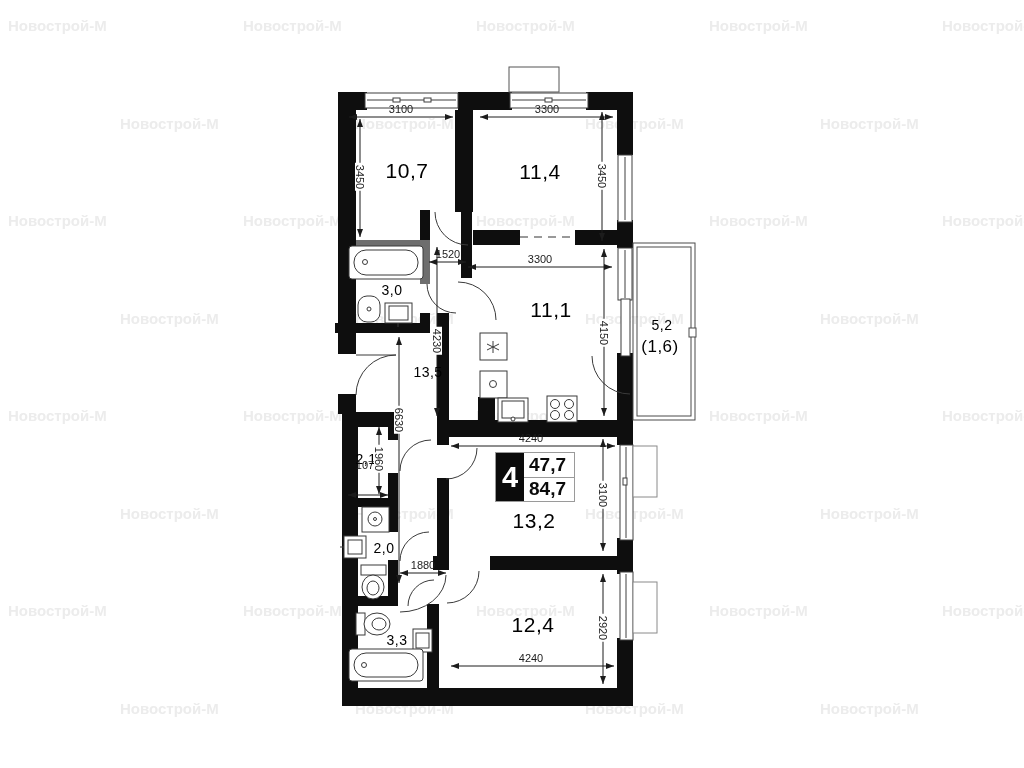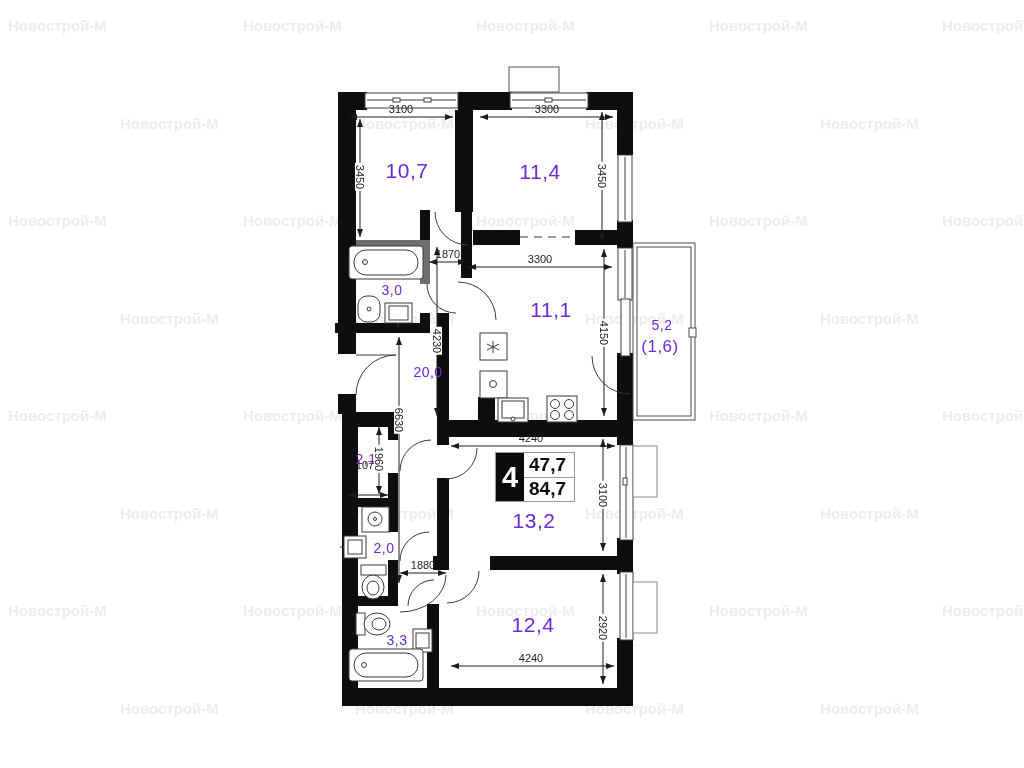--- a/index.html
+++ b/index.html
@@ -5,21 +5,21 @@
   html,body{margin:0;padding:0;background:#fff;}
   .canvas{position:relative;width:1024px;height:768px;background:#fff;overflow:hidden;
           font-family:"Liberation Sans","DejaVu Sans",sans-serif;}
   .wm-layer{position:absolute;inset:0;z-index:0;}
   .wm{position:absolute;font-size:15px;font-weight:bold;color:#ececec;white-space:nowrap;}
   .walls{position:absolute;inset:0;z-index:1;}
   .wall{position:absolute;background:#0e0e0e;}
   .wall.gray{background:#6e6e6e;}
   .overlay{position:absolute;left:0;top:0;z-index:2;}
   .labels{position:absolute;inset:0;z-index:3;}
-  .room-label{position:absolute;transform:translate(-50%,-50%);font-size:21px;color:#6d28d9;
+  .room-label{position:absolute;transform:translate(-50%,-50%);font-size:21px;color:#000000;
               letter-spacing:.5px;white-space:nowrap;}
   .room-label.sm{font-size:14px;}
   .room-label.xs{font-size:17px;}
   .dim{position:absolute;font-size:11px;color:#1c1c1c;white-space:nowrap;}
   .dim.h{transform:translate(-50%,-100%);}
   .dim.v{transform:translate(-50%,-50%) rotate(90deg);background:#fff;padding:0 2px;line-height:10px;}
   .badge{position:absolute;left:495px;top:452px;width:80px;height:50px;display:flex;
          border:1px solid #9a9a9a;background:#fff;box-sizing:border-box;}
   .badge-black{width:28px;background:#0b0b0b;color:#fff;display:flex;align-items:center;
                justify-content:center;font-size:29px;font-weight:bold;}
@@ -259,33 +259,33 @@
       <line x1="400" y1="573" x2="446" y2="573" marker-start="url(#arr)" marker-end="url(#arr)"></line>
       <line x1="603" y1="574" x2="603" y2="684" marker-start="url(#arr)" marker-end="url(#arr)"></line>
       <line x1="451" y1="666" x2="614" y2="666" marker-start="url(#arr)" marker-end="url(#arr)"></line>
     </g>
   </svg>
 
   <div class="labels">
     <span class="room-label" style="left:407px;top:171px">10,7</span>
     <span class="room-label" style="left:540px;top:172px">11,4</span>
     <span class="room-label sm" style="left:392px;top:290px">3,0</span>
-    <span class="room-label sm" style="left:428px;top:372px">20,0</span>
+    <span class="room-label sm" style="left:428px;top:372px">13,5</span>
     <span class="room-label" style="left:551px;top:310px">11,1</span>
     <span class="room-label sm" style="left:662px;top:325px">5,2</span>
     <span class="room-label xs" style="left:660px;top:347px">(1,6)</span>
     <span class="room-label sm" style="left:366px;top:459px">2,1</span>
     <span class="room-label sm" style="left:384px;top:548px">2,0</span>
     <span class="room-label" style="left:534px;top:521px">13,2</span>
     <span class="room-label sm" style="left:397px;top:640px">3,3</span>
     <span class="room-label" style="left:533px;top:625px">12,4</span>
 
     <span class="dim h" style="left:401px;top:115px">3100</span>
     <span class="dim h" style="left:547px;top:115px">3300</span>
-    <span class="dim h" style="left:448px;top:260px">1870</span>
+    <span class="dim h" style="left:448px;top:260px">1520</span>
     <span class="dim h" style="left:540px;top:265px">3300</span>
     <span class="dim h" style="left:368px;top:471px">1070</span>
     <span class="dim h" style="left:531px;top:444px">4240</span>
     <span class="dim h" style="left:423px;top:571px">1880</span>
     <span class="dim h" style="left:531px;top:664px">4240</span>
 
     <span class="dim v" style="left:360px;top:177px">3450</span>
     <span class="dim v" style="left:602px;top:176px">3450</span>
     <span class="dim v" style="left:437px;top:341px">4230</span>
     <span class="dim v" style="left:604px;top:333px">4150</span>

